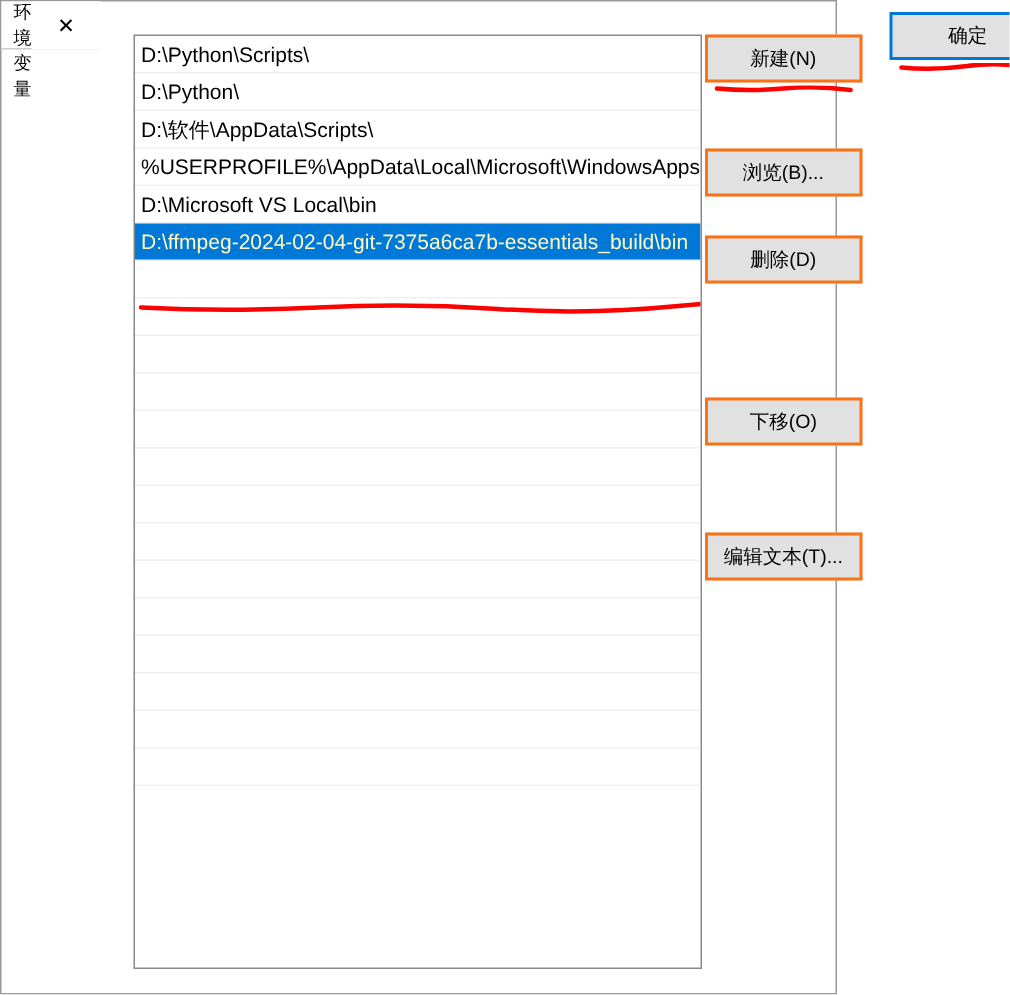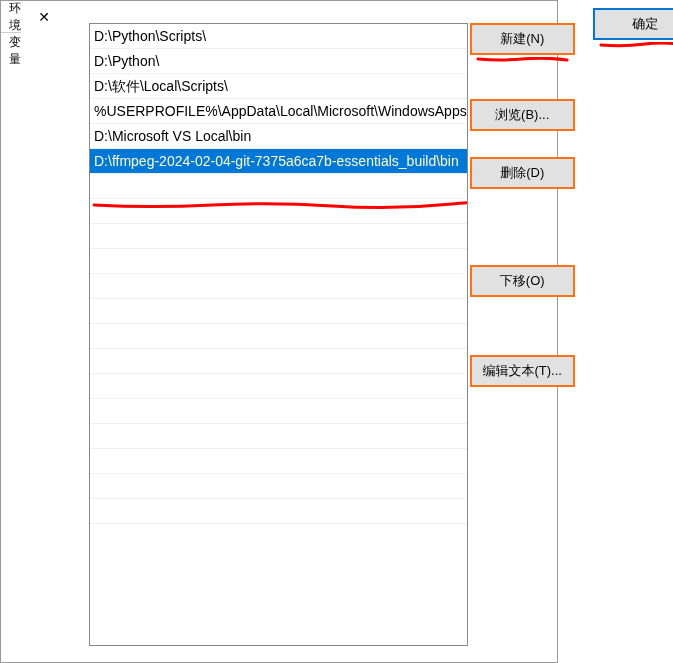--- a/index.html
+++ b/index.html
@@ -160,21 +160,21 @@
     <div class="close-btn">
       <span class="close-x">✕</span>
     </div>
   </div>
 
   <div class="content">
     <div class="list-container">
       <div class="list" id="path-list">
           <div class="list-item">D:\Python\Scripts\</div>
           <div class="list-item">D:\Python\</div>
-          <div class="list-item">D:\软件\Local\Scripts\</div>
+          <div class="list-item">D:\软件\AppData\Scripts\</div>
           <div class="list-item">%USERPROFILE%\AppData\Local\Microsoft\WindowsApps</div>
           <div class="list-item">D:\Microsoft VS Local\bin</div>
           <div class="list-item selected">D:\ffmpeg-2024-02-04-git-7375a6ca7b-essentials_build\bin</div>
           <div class="list-item empty"></div>
           <div class="list-item empty"></div>
           <div class="list-item empty"></div>
           <div class="list-item empty"></div>
           <div class="list-item empty"></div>
           <div class="list-item empty"></div>
           <div class="list-item empty"></div>

